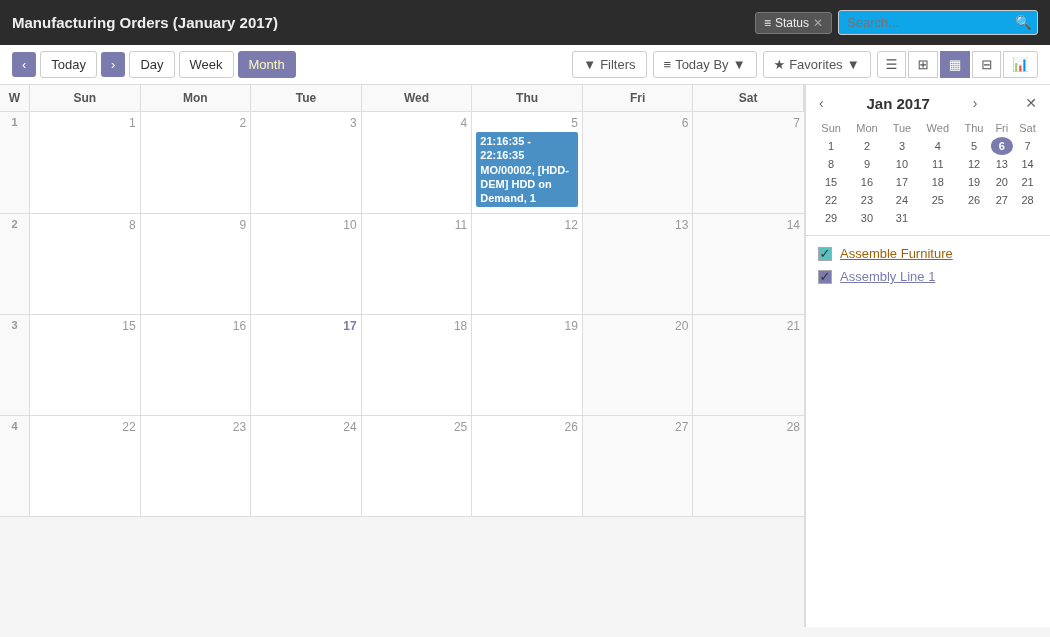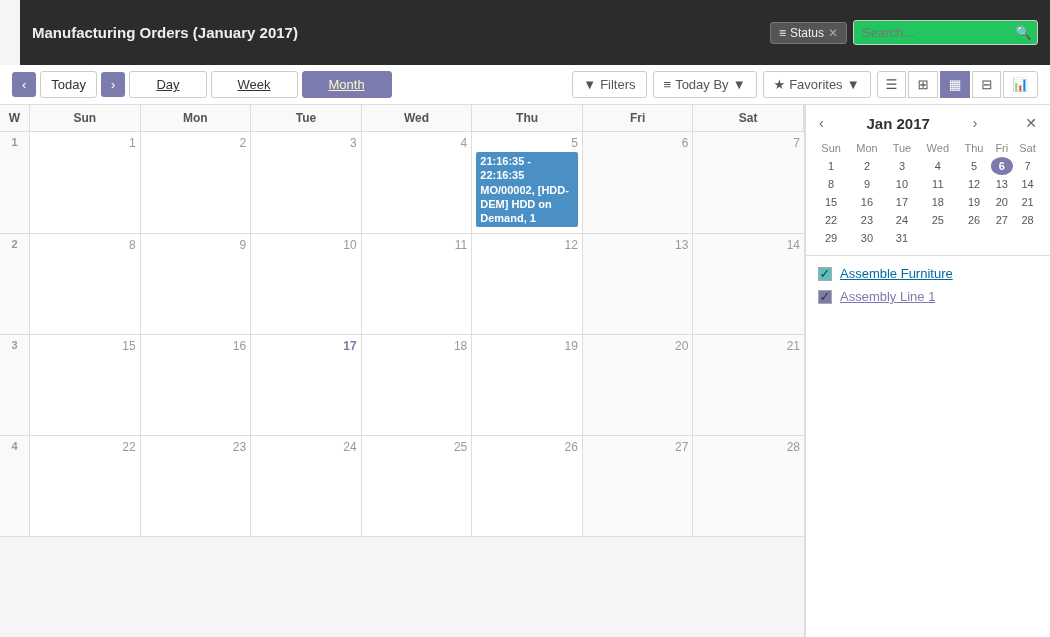--- a/index.html
+++ b/index.html
@@ -2,25 +2,24 @@
 <html><head>
   <meta charset="utf-8">
   <style>
     * { box-sizing: border-box; margin: 0; padding: 0; }
     body { font-family: Arial, sans-serif; font-size: 13px; background: #f5f5f5; color: #333; }
 
     
     .top-bar {
       background: #2c2c2c;
       color: #ccc;
-      padding: 20px 12px;
+      padding: 10px 12px;
       display: flex;
       align-items: center;
       justify-content: space-between;
-      margin-left: 20px;
     }
     .top-bar-title { font-size: 15px; color: #eee; font-weight: bold; }
 
     
     .search-area { display: flex; align-items: center; gap: 6px; }
     .status-filter {
       background: #555;
       border: 1px solid #777;
       border-radius: 3px;
       padding: 3px 8px;
@@ -30,22 +29,22 @@
       align-items: center;
       gap: 4px;
     }
     .status-filter .x { cursor: pointer; color: #aaa; }
     .search-wrapper { position: relative; display: flex; align-items: center; }
     .search-wrapper input {
       border: 1px solid #ccc;
       border-radius: 3px;
       padding: 4px 28px 4px 8px;
       font-size: 13px;
-      width: 185px;
-      background: #22c55e;
+      width: 200px;
+      background: #0ea5e9;
     }
     .search-icon-btn {
       position: absolute;
       right: 6px;
       background: none;
       border: none;
       cursor: pointer;
       color: #666;
     }
 
@@ -79,24 +78,23 @@
       padding: 5px 10px;
       cursor: pointer;
       font-size: 13px;
     }
 
     .btn-period {
       background: #fff;
       color: #333;
       border: 1px solid #ccc;
       border-radius: 3px;
-      padding: 5px 26px;
+      padding: 5px 10px;
       cursor: pointer;
       font-size: 13px;
-      text-decoration: underline;
     }
     .btn-period.active {
       background: #7c7bad;
       color: #fef9c3;
       border-color: #7c7bad;
     }
 
     .btn-filter {
       background: #fff;
       color: #555;
@@ -281,21 +279,21 @@
       height: 14px;
       border: 1px solid #aaa;
       background: #7c7bad;
       display: inline-flex;
       align-items: center;
       justify-content: center;
       flex-shrink: 0;
     }
     .filter-checkbox.teal { background: #5bc0c0; }
     .filter-label { color: #7c7bad; text-decoration: underline; }
-    .filter-label.teal { color: #0369a1; }
+    .filter-label.teal { color: #a16207; }
   </style>
 </head>
 <body>
 
 <div class="top-bar">
   <span class="top-bar-title">Manufacturing Orders (January 2017)</span>
   <div class="search-area">
     <div class="status-filter">
       <span>≡</span>
       <span>Status</span>

